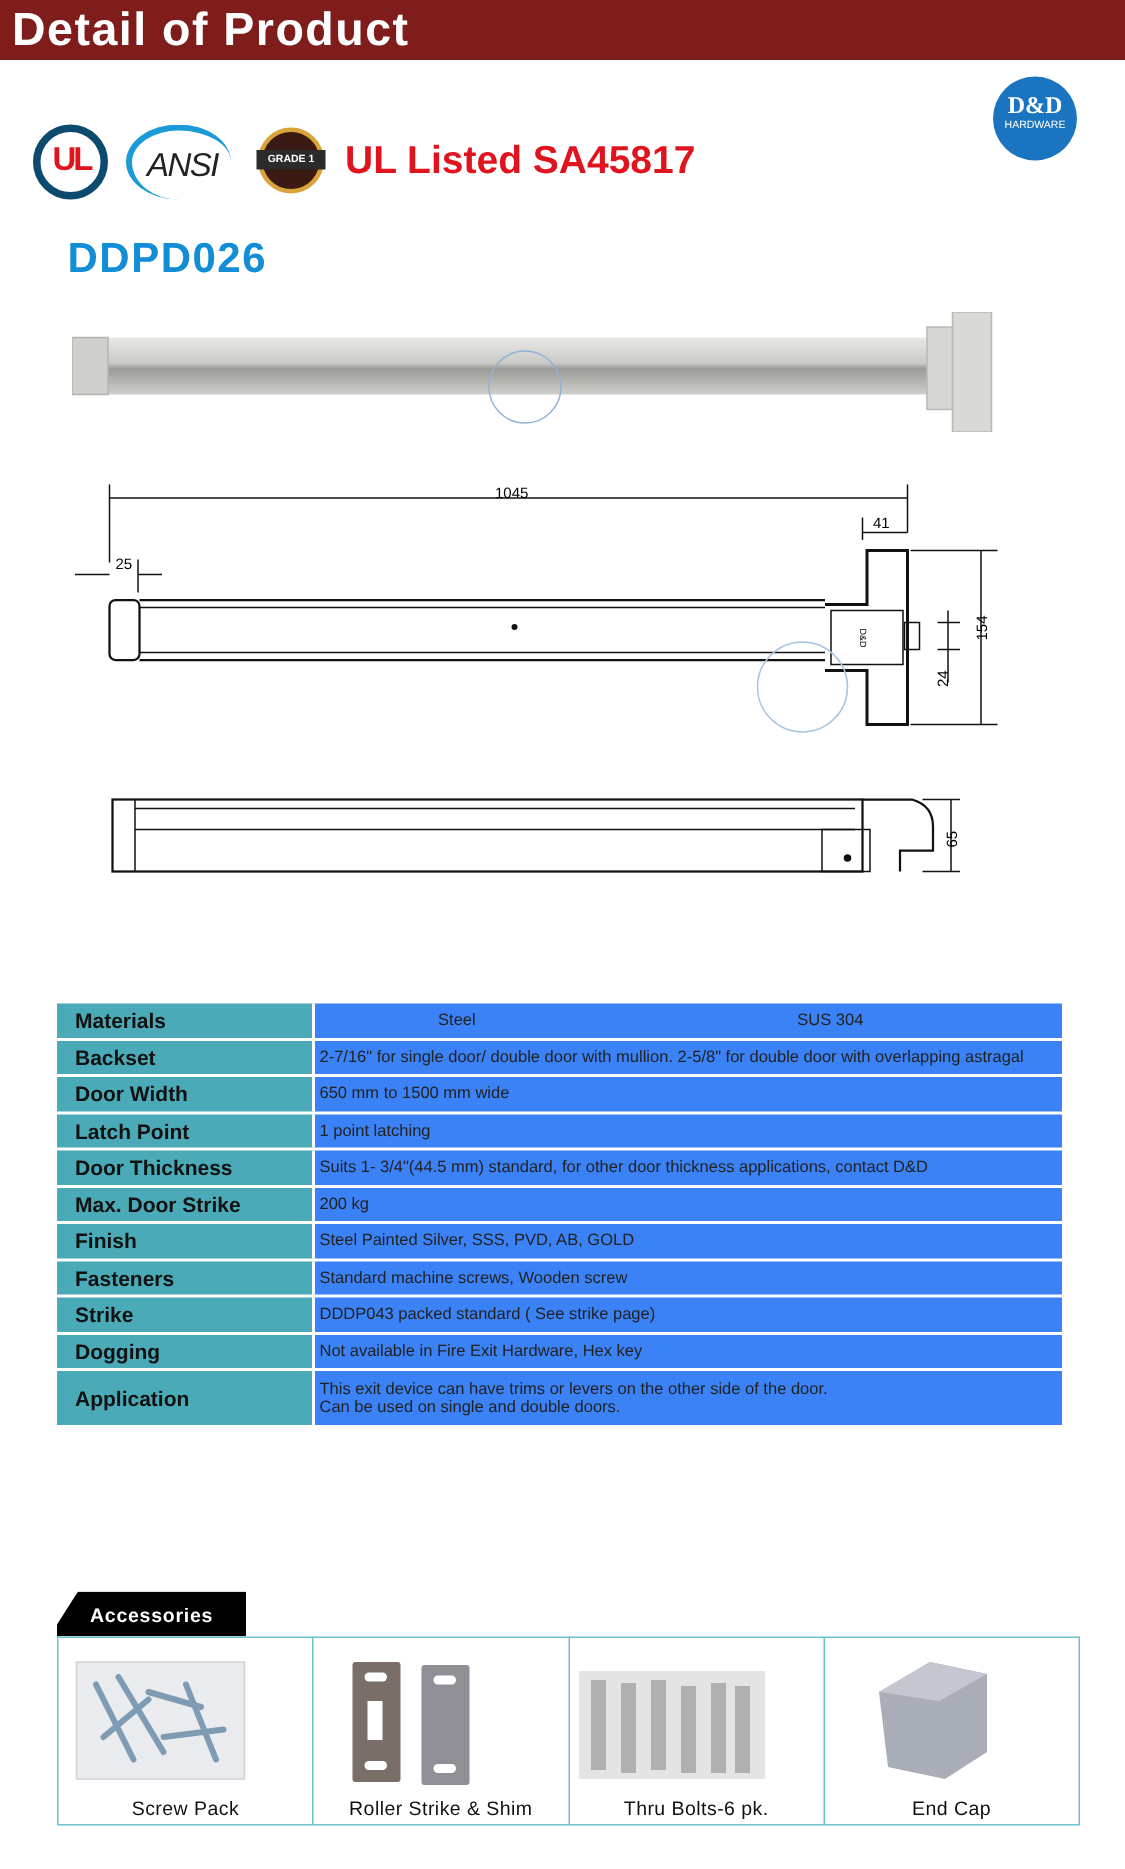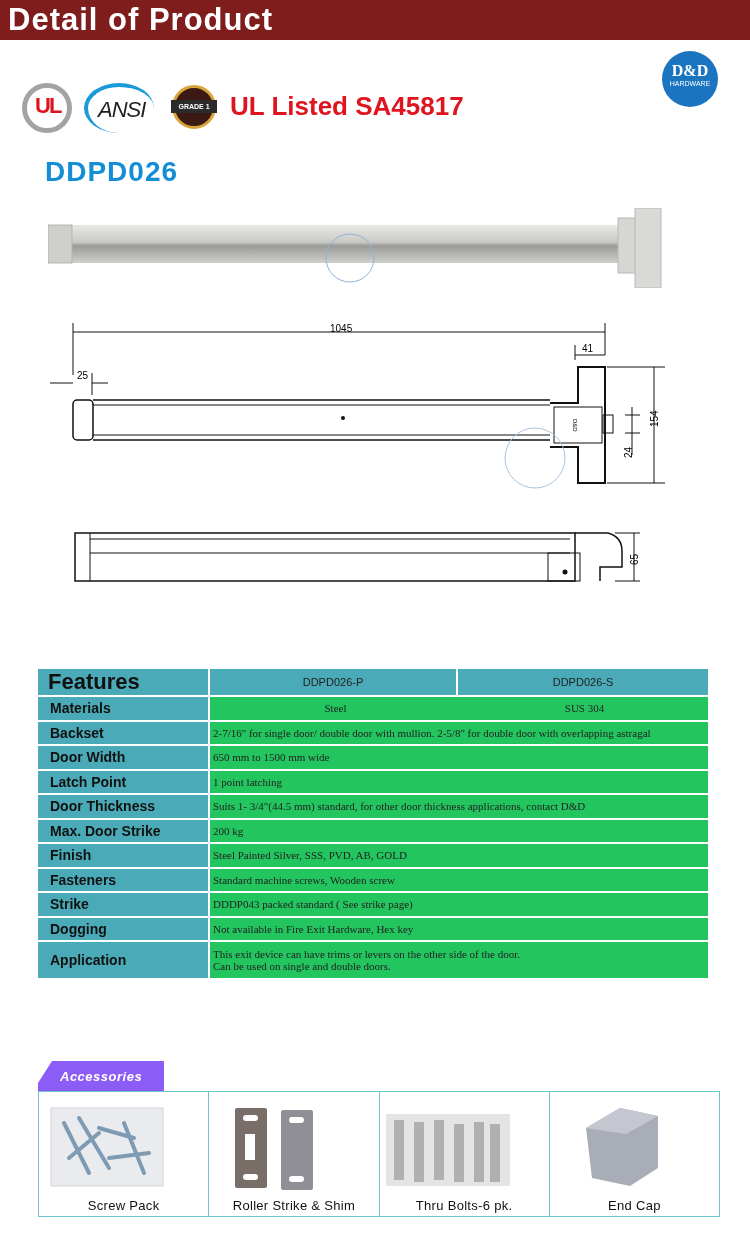--- a/index.html
+++ b/index.html
@@ -3,40 +3,40 @@
 <meta charset="utf-8">
 <style>
   * { box-sizing: border-box; margin: 0; padding: 0; }
   body { width: 750px; height: 1246px; background: #ffffff; font-family: "Liberation Sans", sans-serif; position: relative; overflow: hidden; }
   .header-bar { position: absolute; left: 0; top: 0; width: 750px; height: 40px; background: #7f1d1d; }
   .header-title { position: absolute; left: 8px; top: 2px; font-size: 31px; font-weight: bold; color: #fff; letter-spacing: 1px; }
   .brand-logo { position: absolute; left: 662px; top: 51px; width: 56px; height: 56px; border-radius: 50%; background: #1b74c0; color: #fff; text-align: center; }
   .brand-logo .b1 { font-family: "Liberation Serif", serif; font-weight: bold; font-size: 16px; padding-top: 12px; line-height: 16px; }
   .brand-logo .b2 { font-size: 7px; line-height: 10px; }
   .cert-row { position: absolute; left: 22px; top: 83px; height: 50px; width: 520px; }
-  .ul-logo { position: absolute; left: 0; top: 0; width: 50px; height: 50px; border-radius: 50%; border: 5px solid #a3a3a3; }
+  .ul-logo { position: absolute; left: 0; top: 0; width: 50px; height: 50px; border-radius: 50%; border: 5px solid #0c4a6e; }
   .ul-logo span { position: absolute; left: 8px; top: 5px; font-weight: bold; color: #e0141e; font-size: 22px; letter-spacing: -2px; }
   .ansi-logo { position: absolute; left: 62px; top: 0; width: 74px; height: 50px; }
   .ansi-logo .arc { position: absolute; left: 0; top: 0; width: 70px; height: 50px; border-top: 4px solid #1a9ad9; border-left: 4px solid #1a9ad9; border-radius: 50% 50% 0 50%; border-right: none; border-bottom: none; }
   .ansi-logo span { position: absolute; left: 14px; top: 14px; font-size: 22px; font-weight: normal; font-style: italic; color: #222; letter-spacing: -1px; }
   .grade-logo { position: absolute; left: 150px; top: 2px; width: 44px; height: 44px; border-radius: 50%; background: #3a1a12; border: 3px solid #d9a53a; }
   .grade-logo span { position: absolute; left: -4px; top: 12px; width: 46px; height: 13px; background: #2b2b2b; color: #fff; font-size: 7px; font-weight: bold; text-align: center; line-height: 13px; }
   .ul-listed { position: absolute; left: 208px; top: 8px; font-size: 26px; font-weight: bold; color: #e0141e; white-space: nowrap; }
   .model-title { position: absolute; left: 45px; top: 156px; font-size: 28px; font-weight: bold; color: #138ed6; letter-spacing: 1px; }
   .product-photo { position: absolute; left: 48px; top: 208px; width: 620px; height: 80px; }
   .drawing { position: absolute; left: 40px; top: 315px; width: 640px; height: 300px; }
   .spec-table { position: absolute; left: 38px; top: 667px; width: 670px; border-collapse: separate; border-spacing: 0 2px; }
   .spec-table td { height: 22.5px; font-size: 11px; color: #222; vertical-align: middle; }
   .spec-table td.lbl { width: 172px; background: #4aaab7; font-weight: bold; font-size: 14px; color: #111; padding-left: 12px; border-right: 2px solid #fff; }
-  .spec-table td.val { background: #22c55e; padding-left: 3px; font-family: Liberation Serif, serif; }
+  .spec-table td.val { background: #3b82f6; padding-left: 3px; }
   .spec-table td.center { text-align: center; }
   .spec-table tr.head td { background: #4aaab7; text-align: center; height: 22px; }
   .spec-table tr.head td.lbl { font-size: 22px; text-align: left; padding-left: 10px; }
   .spec-table tr.tall td { height: 36px; }
-  .acc-tab { position: absolute; left: 38px; top: 1061px; width: 126px; height: 30px; background: #8b5cf6; clip-path: polygon(14px 0, 100% 0, 100% 100%, 0 100%, 0 22px); font-style: italic; }
+  .acc-tab { position: absolute; left: 38px; top: 1061px; width: 126px; height: 30px; background: #000000; clip-path: polygon(14px 0, 100% 0, 100% 100%, 0 100%, 0 22px); }
   .acc-tab span { position: absolute; left: 22px; top: 8px; color: #fff; font-weight: bold; font-size: 13px; letter-spacing: 0.5px; }
   .acc-box { position: absolute; left: 38px; top: 1091px; width: 682px; height: 126px; border: 1.5px solid #6cc3ce; display: flex; }
   .acc-cell { flex: 1; border-right: 1.5px solid #6cc3ce; position: relative; }
   .acc-cell:last-child { border-right: none; }
   .acc-cell .cap { position: absolute; bottom: 3px; left: 0; right: 0; text-align: center; font-size: 13px; color: #111; letter-spacing: 0.3px; }
   .acc-cell svg { position: absolute; left: 0; top: 6px; }
 </style>
 </head>
 <body>
 
@@ -123,25 +123,20 @@
   <text x="37" y="64">25</text>
   <text x="542" y="37">41</text>
   <text x="618" y="112" transform="rotate(-90 618 112)">154</text>
   <text x="592" y="143" transform="rotate(-90 592 143)">24</text>
   <text x="598" y="250" transform="rotate(-90 598 250)">65</text>
   <text x="533" y="104" font-size="6" transform="rotate(90 533 104)">D&amp;D</text>
 </svg>
 
 <table class="spec-table">
   <tbody>
-      <tr class="head">
-    <td class="lbl">Features</td>
-    <td style="width:248px;border-right:2px solid #fff">DDPD026-P</td>
-    <td>DDPD026-S</td>
-  </tr>
   <tr>
     <td class="lbl">Materials</td>
     <td class="val center">Steel</td>
     <td class="val center">SUS 304</td>
   </tr>
   <tr>
         <td class="lbl">Backset</td>
         <td class="val" colspan="2">2-7/16" for single door/ double door with mullion. 2-5/8" for double door with overlapping astragal</td>
       </tr>
   <tr>

